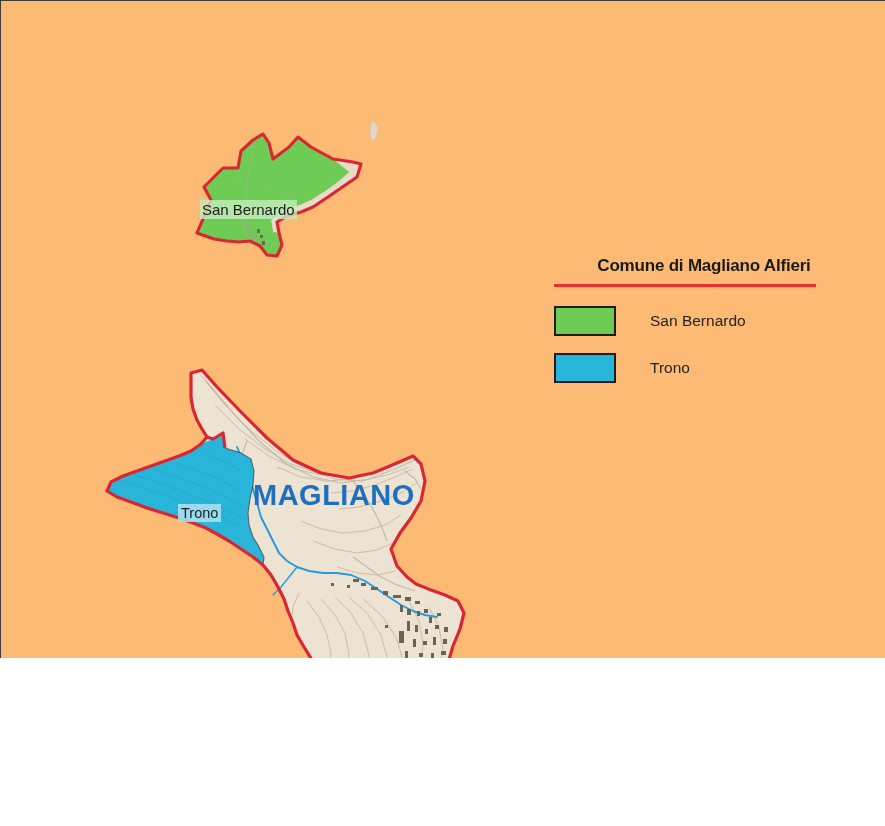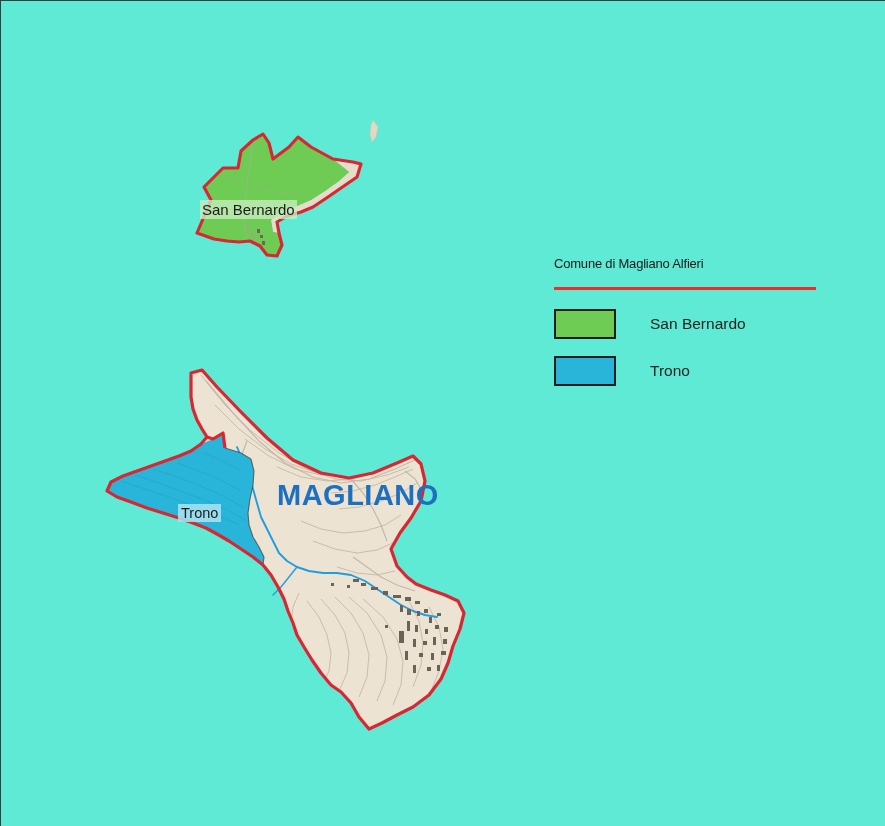--- a/index.html
+++ b/index.html
@@ -7,48 +7,49 @@
     margin: 0;
     padding: 0;
     background: #ffffff;
   }
   body {
     font-family: "Liberation Sans", sans-serif;
   }
   #map-page {
     position: relative;
     width: 885px;
-    height: 826px;
-    background: #5eead4;
+    height: 658px;
+    background: #fdba74;
     overflow: hidden;
     border-left: 1px solid #3c3c3c;
     border-top: 1px solid #3c3c3c;
     box-sizing: border-box;
+    text-align: center;
   }
   #map-canvas {
     position: absolute;
     left: 0;
     top: 0;
     width: 885px;
     height: 826px;
   }
   
   #legend {
     position: absolute;
     left: 553px;
     top: 255px;
     width: 300px;
   }
   #legend-title {
-    font-size: 13px;
-    font-weight: normal;
+    font-size: 17px;
+    font-weight: bold;
     color: #1a1a1a;
     letter-spacing: -0.2px;
     white-space: nowrap;
-    padding-bottom: 16px;
+    padding-bottom: 8px;
   }
   #legend-rule {
     width: 262px;
     height: 3px;
     background: #ef2c2c;
     margin-bottom: 19px;
   }
   .legend-row {
     display: flex;
     align-items: center;
@@ -90,21 +91,20 @@
     padding: 1px 3px;
   }
   #label-magliano-alfieri {
     left: 252px;
     top: 480px;
     font-size: 29px;
     font-weight: bold;
     line-height: 1.0;
     color: #1d6fc0;
     letter-spacing: 0.5px;
-    margin-left: 24px;
   }
   #label-magliano-alfieri .ln2 {
     display: block;
     margin-left: 13px;
     margin-top: 7px;
   }
 </style>
 </head>
 <body>
 

